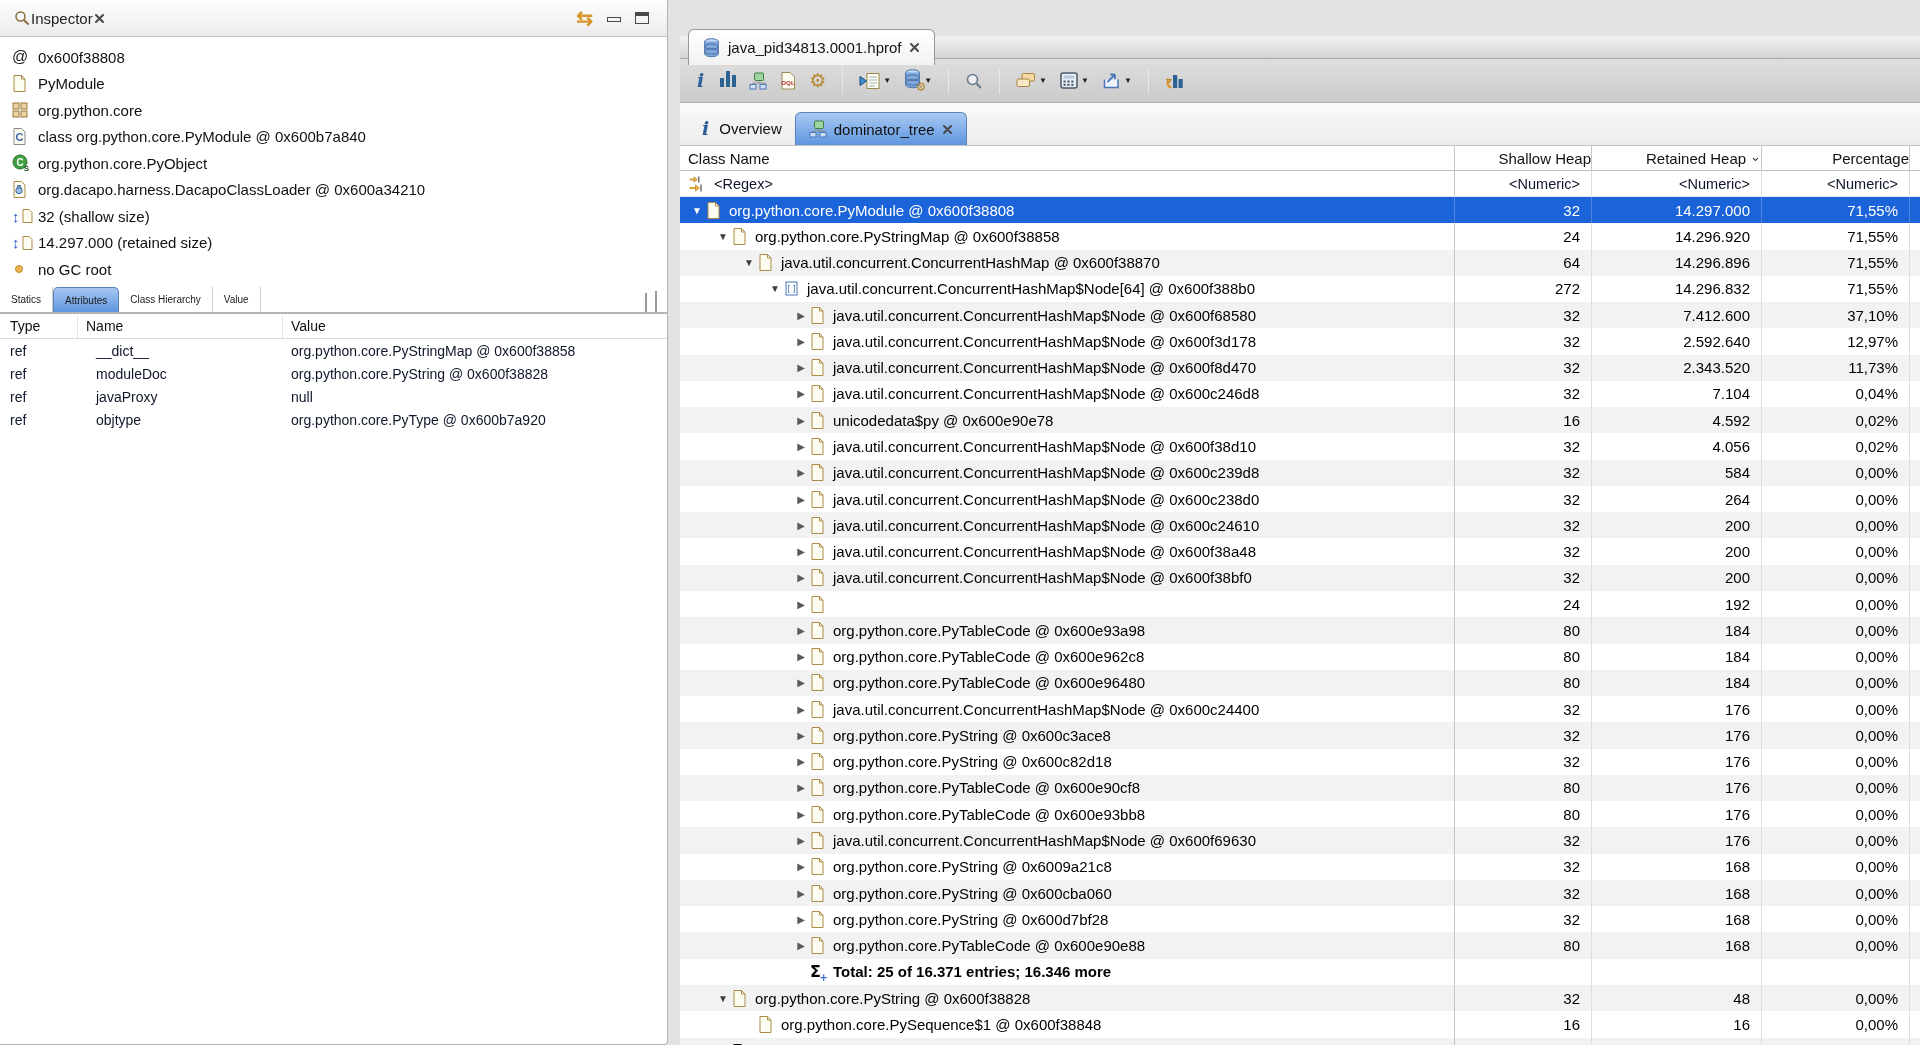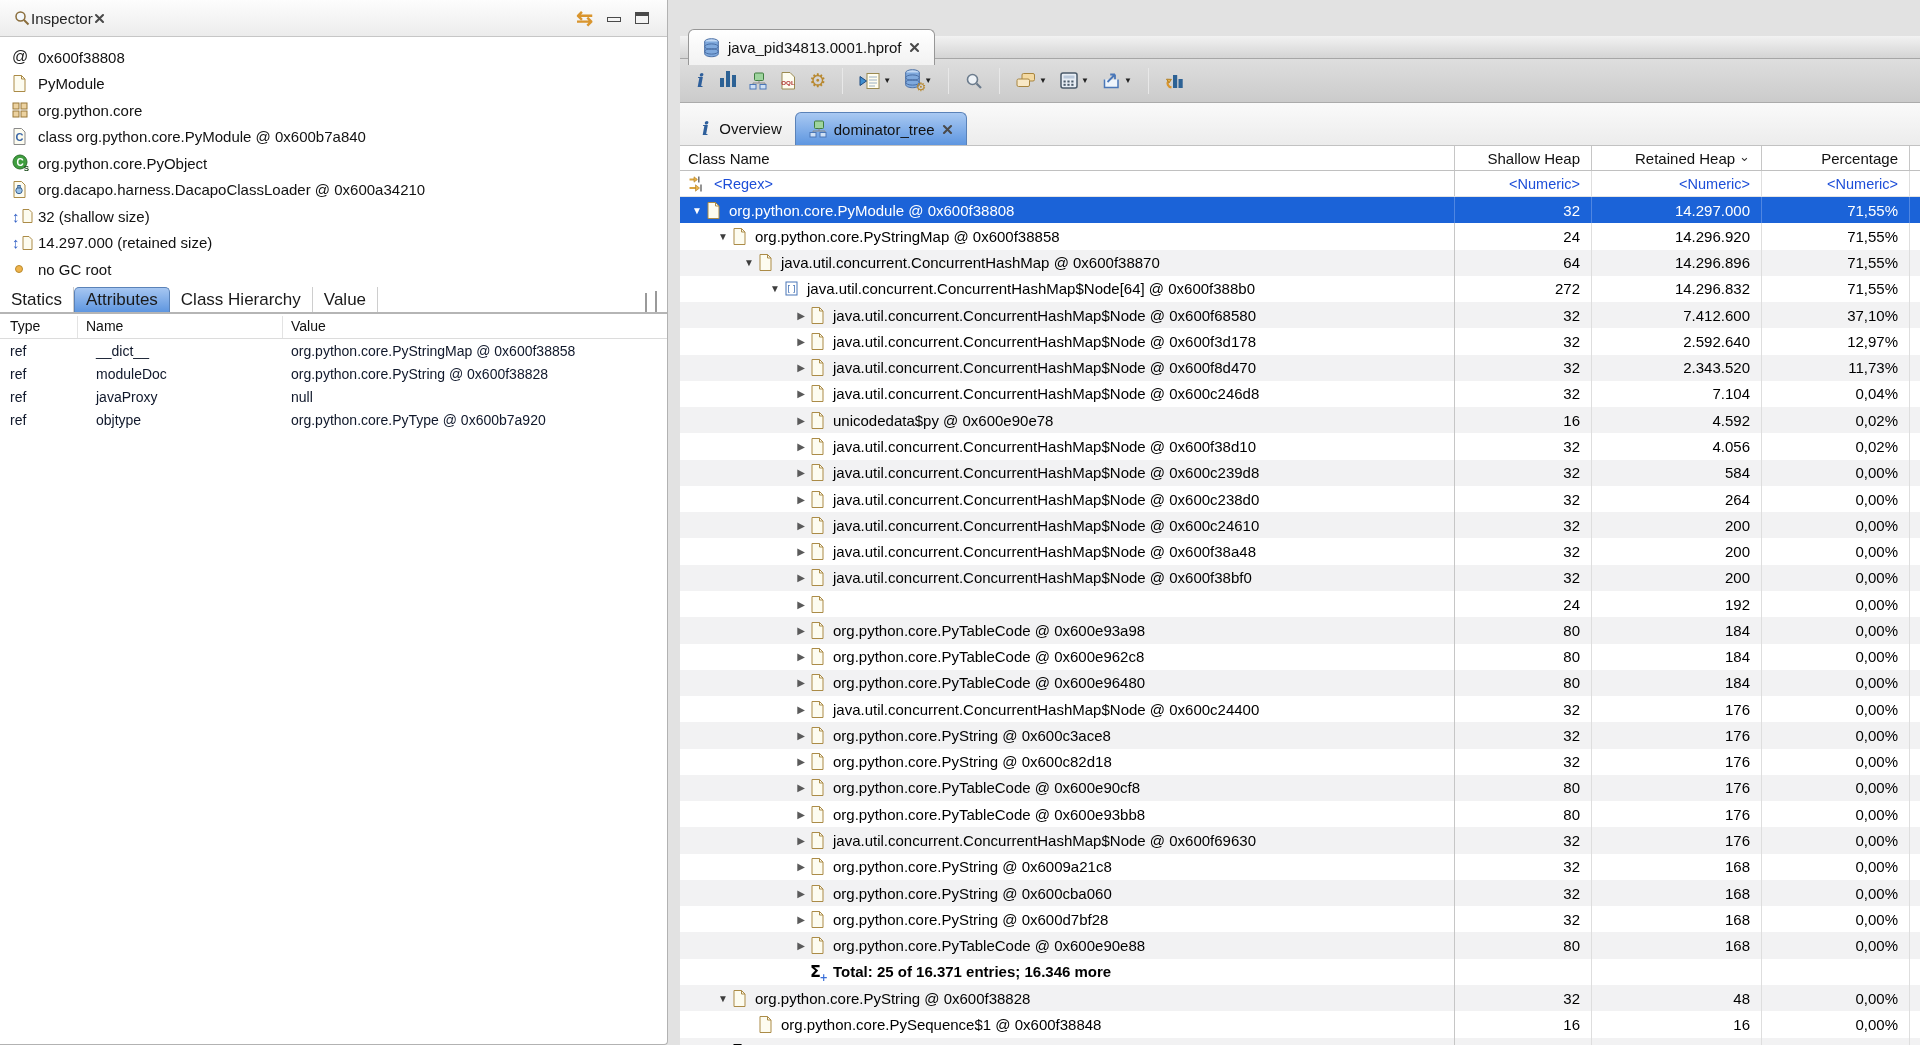--- a/index.html
+++ b/index.html
@@ -21,21 +21,21 @@
   .min-btn { width:14px; height:5px; border:1.5px solid #4a4a4a; margin-top:2px; }
   .max-btn { width:14px; height:12px; border:1.5px solid #4a4a4a; border-top-width:4px; }
 
   .insp-list { padding:7px 0 0 0; }
   .insp-item { display:flex; align-items:center; height:26.5px; padding-left:12px;
     font-size:15px; color:#111; white-space:nowrap; }
   .insp-item .ic { width:26px; display:flex; align-items:center; justify-content:flex-start; }
 
   .attr-tabs { position:absolute; left:0; top:287px; width:100%; height:27px;
     display:flex; align-items:flex-end; border-bottom:2px solid #b5b5b5; background:#fff; }
-  .attr-tab { font-size:17px; color:#1a1a1a; padding:4px 11px 4px 11px;
+  .attr-tab { font-size:10px; color:#1a1a1a; padding:4px 11px 4px 11px;
     border-right:1px solid #cecece; display:flex; align-items:center; height:25px;margin-top:12px; }
   .attr-tab.active { background:linear-gradient(#a6c6f1,#5e96e0);
     border:1px solid #5a82b8; border-bottom:none; border-radius:5px 5px 0 0; }
   .attr-tabs .mini-btns { margin-left:auto; display:flex; gap:8px; padding-right:10px; align-items:center; }
   .mini-min { width:11px; height:4px; border:1px solid #9a9a9a; }
   .mini-max { width:10px; height:9px; border:1px solid #9a9a9a; border-top-width:3px; }
 
   .attr-header { position:absolute; left:0; top:316px; width:100%; height:23px;
     display:flex; font-size:14px; color:#111; border-bottom:1px solid #dcdcdc; background:#fff; }
   .attr-header > div { padding:2px 0 0 10px; }
@@ -68,27 +68,27 @@
     display:flex; align-items:flex-end; padding-left:6px; border-bottom:1px solid #c2c2c2; }
   .v-tab { height:33px; display:flex; align-items:center; gap:7px; font-size:15px;
     color:#111; padding:0 13px; }
   .v-tab.active { background:linear-gradient(#a9c9f2,#5e96e0); border:1px solid #5a82b8;
     border-bottom:none; border-radius:6px 6px 0 0; }
 
   
   .grid-header { display:flex; height:25px; font-size:15px; color:#111;
     border-bottom:1px solid #c0c0c0; align-items:center; background:#fff; }
   .gh-name { flex:1; padding-left:8px; border-right:1px solid #c6c6c6; height:100%; display:flex; align-items:center; }
-  .gh-num { text-align:right; padding-right:11px; border-right:1px solid #c6c6c6;
+  .gh-num { text-align:right; border-right:1px solid #c6c6c6;
     height:100%; display:flex; align-items:center; justify-content:flex-end; gap:4px; }
   .gh-sh { width:137px; } .gh-rt { width:170px; } .gh-pc { width:148px; }
   .gh-fill { width:10px; height:100%; }
   .sort-chev { font-size:13px; color:#333; margin-top:-4px; }
 
-  .filter-row { display:flex; height:26px; font-size:14.5px; color:#1d4ed8;
+  .filter-row { display:flex; height:26px; font-size:14.5px; color:#0f172a;
     border-bottom:1px solid #e4e4e4; align-items:center; background:#fff; }
   .fr-name { flex:1; display:flex; align-items:center; gap:6px; padding-left:8px;
     border-right:1px solid #c6c6c6; height:100%; }
   .fr-num { text-align:right; padding-right:11px; border-right:1px solid #dedede;
     height:100%; display:flex; align-items:center; justify-content:flex-end; }
   .fr-sh { width:137px; } .fr-rt { width:170px; } .fr-pc { width:148px; }
   .fr-fill { width:10px; height:100%; }
 
   .tree-rows { }
   .trow { display:flex; height:26.28px; font-size:15px; color:#000; align-items:center; }

